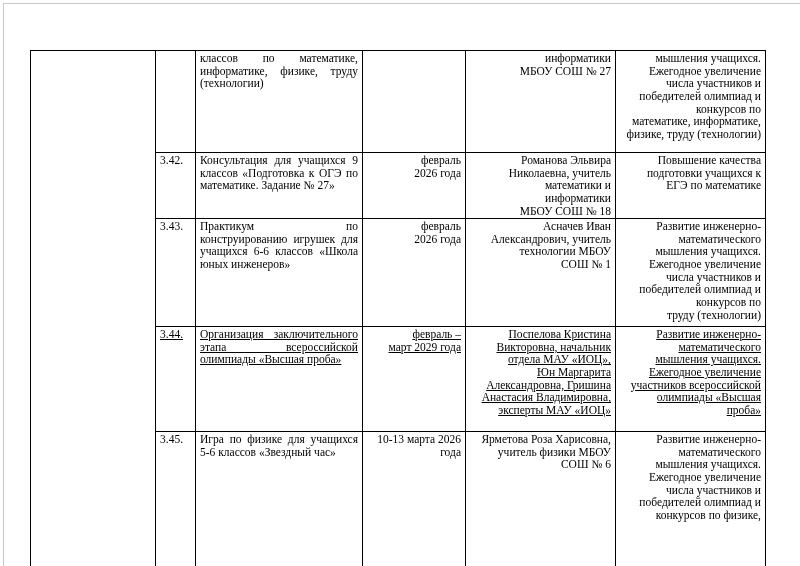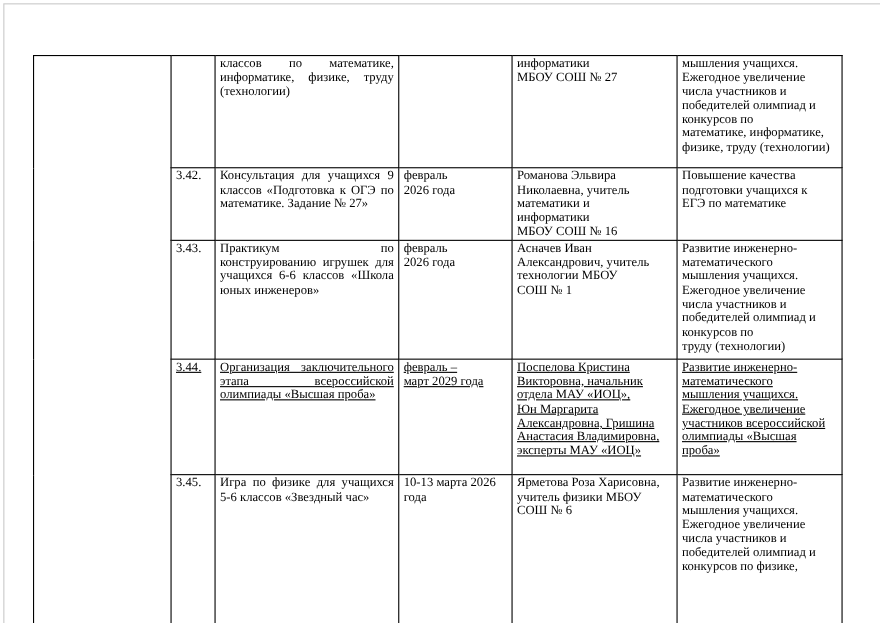--- a/index.html
+++ b/index.html
@@ -32,21 +32,21 @@
     padding: 1px 4px;
     overflow: hidden;
   }
   
   table.plan-table tr:last-child td { border-bottom: none; }
   td.col-left { border-bottom: none !important; }
   td.col-num      { text-align: left; padding-left: 3px; }
   td.col-activity { text-align: justify; }
   td.col-date,
   td.col-resp,
-  td.col-result   { text-align: left; white-space: pre-line; }
+  td.col-result   { text-align: right; white-space: pre-line; }
   tr.row-0 { height: 102px; }
   tr.row-1 { height: 62px;  }
   tr.row-2 { height: 108px; }
   tr.row-3 { height: 105px; text-decoration: underline; }
   tr.row-4 { height: 144px; }
 </style>
 </head>
 <body>
 
 <div class="page">
@@ -77,21 +77,21 @@
   </tr>
         <tr class="plan-row row-1">
     <td class="col-num">3.42.</td>
     <td class="col-activity">Консультация для учащихся 9 классов «Подготовка к ОГЭ по математике. Задание № 27»</td>
     <td class="col-date">февраль
 2026 года</td>
     <td class="col-resp">Романова Эльвира
 Николаевна, учитель
 математики и
 информатики
-МБОУ СОШ № 16</td>
+МБОУ СОШ № 18</td>
     <td class="col-result">Повышение качества
 подготовки учащихся к
 ЕГЭ по математике</td>
   </tr>
         <tr class="plan-row row-2">
     <td class="col-num">3.43.</td>
     <td class="col-activity">Практикум по конструированию игрушек для учащихся 6-6 классов «Школа юных инженеров»</td>
     <td class="col-date">февраль
 2026 года</td>
     <td class="col-resp">Асначев Иван

